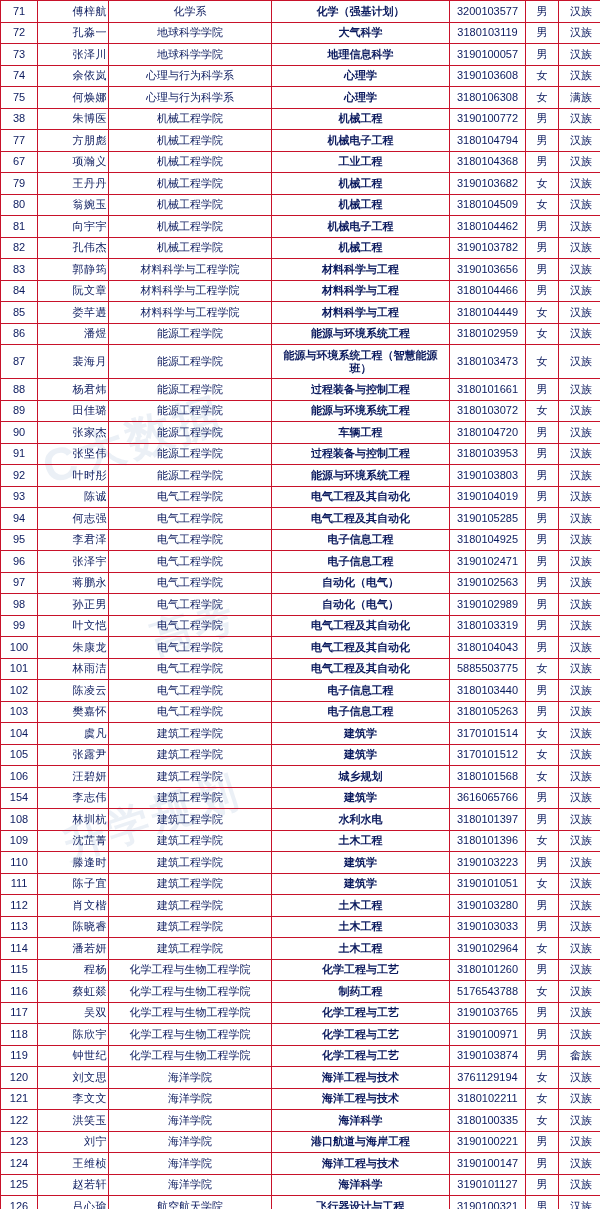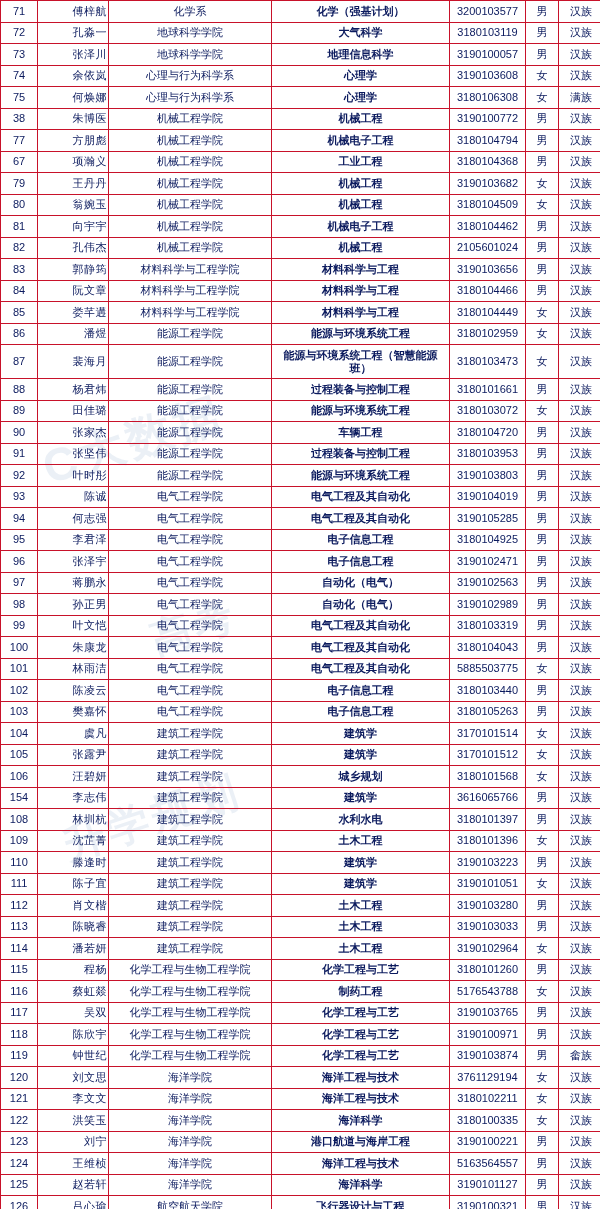--- a/index.html
+++ b/index.html
@@ -181,21 +181,21 @@
           <td class="col-major">机械电子工程</td>
           <td class="col-id">3180104462</td>
           <td class="col-sex">男</td>
           <td class="col-eth">汉族</td>
         </tr>
         <tr>
           <td class="col-no">82</td>
           <td class="col-name name">孔伟杰</td>
           <td class="col-dept">机械工程学院</td>
           <td class="col-major">机械工程</td>
-          <td class="col-id">2105601024</td>
+          <td class="col-id">3190103782</td>
           <td class="col-sex">男</td>
           <td class="col-eth">汉族</td>
         </tr>
         <tr>
           <td class="col-no">83</td>
           <td class="col-name name">郭静筠</td>
           <td class="col-dept">材料科学与工程学院</td>
           <td class="col-major">材料科学与工程</td>
           <td class="col-id">3190103656</td>
           <td class="col-sex">男</td>
@@ -559,21 +559,21 @@
           <td class="col-major">港口航道与海岸工程</td>
           <td class="col-id">3190100221</td>
           <td class="col-sex">男</td>
           <td class="col-eth">汉族</td>
         </tr>
         <tr>
           <td class="col-no">124</td>
           <td class="col-name name">王维桢</td>
           <td class="col-dept">海洋学院</td>
           <td class="col-major">海洋工程与技术</td>
-          <td class="col-id">5163564557</td>
+          <td class="col-id">3190100147</td>
           <td class="col-sex">男</td>
           <td class="col-eth">汉族</td>
         </tr>
         <tr>
           <td class="col-no">125</td>
           <td class="col-name name">赵若轩</td>
           <td class="col-dept">海洋学院</td>
           <td class="col-major">海洋科学</td>
           <td class="col-id">3190101127</td>
           <td class="col-sex">男</td>

